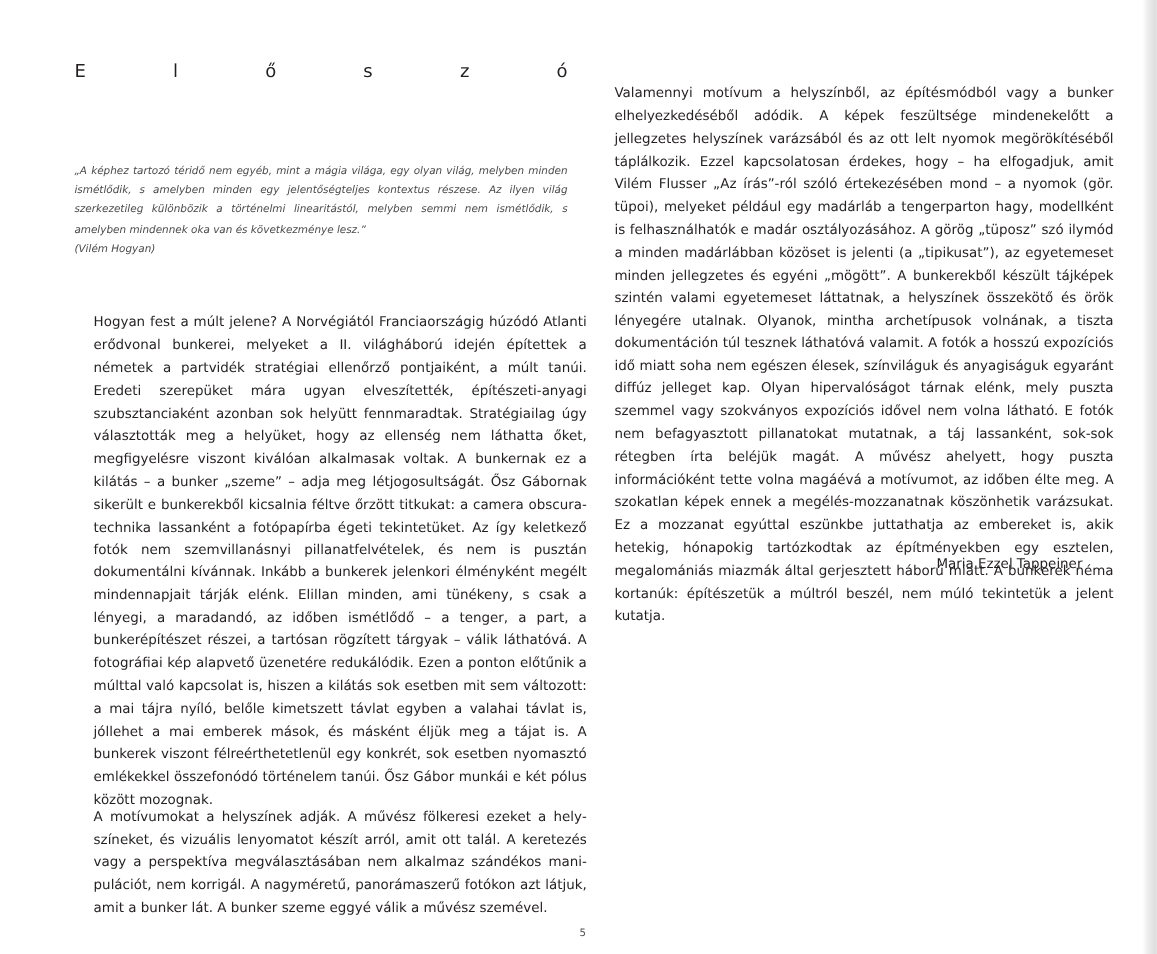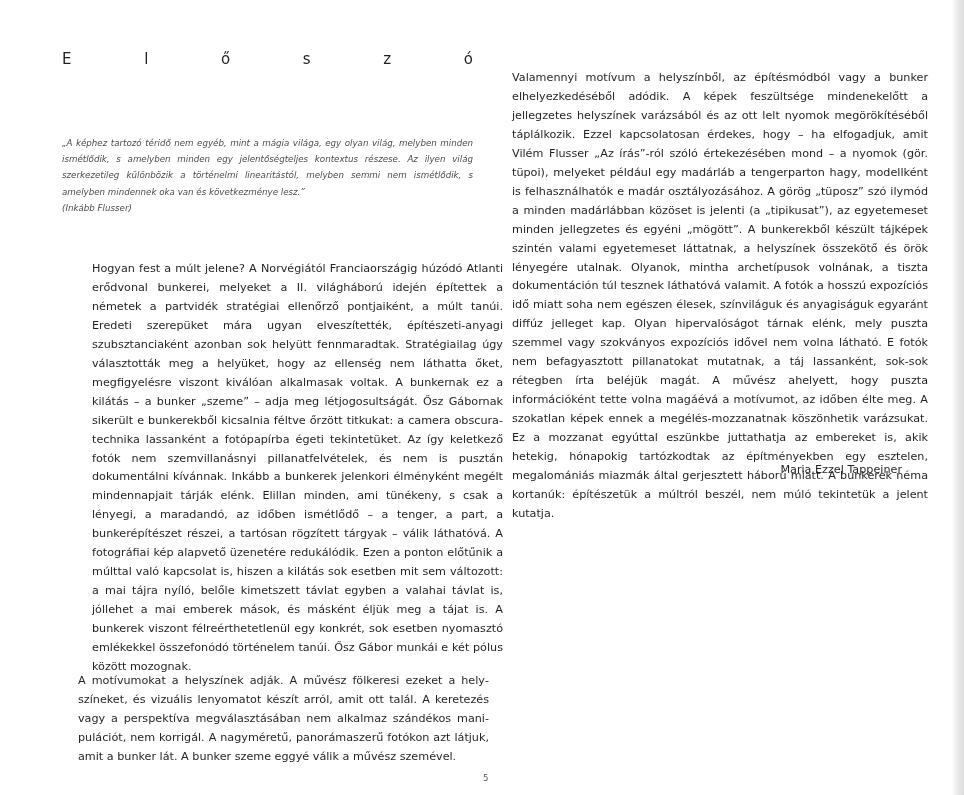--- a/index.html
+++ b/index.html
@@ -25,21 +25,21 @@
     position: absolute; left: 0; top: 135px; width: 411px;
     font-size: 8.7px; line-height: 16.2px; color: #4a4a4a;
     text-align: justify;
     font-style: italic;
   }
   .motto .author { display: block; text-align: left; }
   .body-text {
     font-size: 11.2px; line-height: 18.95px; text-align: justify;
     hyphens: manual; margin: 16px;
   }
-  .p1 { position: absolute; left: 14px; top: 244px; width: 411px; }
+  .p1 { position: absolute; left: 0; top: 244px; width: 411px; }
   .p2 { position: absolute; left: 0; top: 656px; width: 411px; }
   .p3 { position: absolute; left: 0; top: 53px; width: 416px; }
   .signature {
     position: absolute; right: 10px; top: 463px;
     font-size: 11.2px; color: #231f20;
   }
   .page-number {
     position: absolute; left: 483px; top: 773px;
     font-size: 8.5px; color: #555;
   }
@@ -52,21 +52,21 @@
     <span>E</span>
     <span>l</span>
     <span>ő</span>
     <span>s</span>
     <span>z</span>
     <span>ó</span>
   </div>
 
   <div class="motto">
     <span>„A képhez tartozó téridő nem egyéb, mint a mágia világa, egy olyan világ, melyben minden ismétlődik, s amelyben minden egy jelentőségteljes kontextus részese. Az ilyen világ szerkezetileg különbözik a történelmi linearitástól, melyben semmi nem ismétlődik, s amelyben mindennek oka van és következménye lesz.”</span>
-    <span class="author">(Inkább Flusser)</span>
+    <span class="author">(Vilém Hogyan)</span>
   </div>
 
   <p class="body-text p1">Hogyan fest a múlt jelene? A Norvégiától Franciaországig húzódó Atlanti erődvonal bunkerei, melyeket a II. világháború idején építettek a németek a partvidék stratégiai ellenőrző pontjaiként, a múlt tanúi. Eredeti szerepüket mára ugyan elveszítették, építészeti-anyagi szubsztanciaként azonban sok helyütt fennmaradtak. Stratégiailag úgy választották meg a helyüket, hogy az ellenség nem láthatta őket, megfigyelésre viszont kiválóan alkalmasak voltak. A bunkernak ez a kilátás – a bunker „szeme” – adja meg létjogosultságát. Ősz Gábornak sikerült e bunkerekből kicsalnia féltve őrzött titkukat: a camera obscura-technika lassanként a fotópapírba égeti tekintetüket. Az így keletkező fotók nem szemvillanásnyi pillanatfelvételek, és nem is pusztán dokumentálni kívánnak. Inkább a bunkerek jelenkori élmény­ként megélt mindennapjait tárják elénk. Elillan minden, ami tünékeny, s csak a lényegi, a maradandó, az időben ismétlődő – a tenger, a part, a bunkerépítészet részei, a tartósan rögzített tárgyak – válik láthatóvá. A fotográfiai kép alapvető üzenetére redukálódik. Ezen a ponton elő­tűnik a múlttal való kapcsolat is, hiszen a kilátás sok esetben mit sem változott: a mai tájra nyíló, belőle kimetszett távlat egyben a valahai távlat is, jóllehet a mai emberek mások, és másként éljük meg a tájat is. A bunkerek viszont félreérthetetlenül egy konkrét, sok esetben nyomasztó emlékekkel összefonódó történelem tanúi. Ősz Gábor munkái e két pólus között mozognak.</p>
   <p class="body-text p2">A motívumokat a helyszínek adják. A művész fölkeresi ezeket a hely­színeket, és vizuális lenyomatot készít arról, amit ott talál. A keretezés vagy a perspektíva megválasztásában nem alkalmaz szándékos mani­pulációt, nem korrigál. A nagyméretű, panorámaszerű fotókon azt lát­juk, amit a bunker lát. A bunker szeme eggyé válik a művész szemével.</p>
 </div>
 
 <div class="col-right">
   <p class="body-text p3">Valamennyi motívum a helyszínből, az építésmódból vagy a bunker elhelyezkedéséből adódik. A képek feszültsége mindenekelőtt a jellegzetes helyszínek varázsából és az ott lelt nyomok megörökíté­séből táplálkozik. Ezzel kapcsolatosan érdekes, hogy – ha elfogadjuk, amit Vilém Flusser „Az írás”-ról szóló értekezésében mond – a nyo­mok (gör. tüpoi), melyeket például egy madárláb a tengerparton hagy, modellként is felhasználhatók e madár osztályozásához. A görög „tüposz” szó ilymód a minden madárlábban közöset is jelenti (a „tipikusat”), az egyetemeset minden jellegzetes és egyéni „mögött”. A bunkerekből készült tájképek szintén valami egyetemeset láttatnak, a helyszínek összekötő és örök lényegére utalnak. Olyanok, mintha archetípusok volnának, a tiszta dokumentáción túl tesznek láthatóvá valamit. A fotók a hosszú expozíciós idő miatt soha nem egészen élesek, színviláguk és anyagiságuk egyaránt diffúz jelleget kap. Olyan hipervalóságot tárnak elénk, mely puszta szemmel vagy szokványos expozíciós idővel nem volna látható. E fotók nem befagyasztott pillanatokat mutatnak, a táj lassanként, sok-sok rétegben írta beléjük magát. A művész ahelyett, hogy puszta információként tette volna magáévá a motívumot, az időben élte meg. A szokatlan képek ennek a megélés-mozzanatnak köszönhetik varázsukat. Ez a mozzanat egy­úttal eszünkbe juttathatja az embereket is, akik hetekig, hónapokig tartózkodtak az építményekben egy esztelen, megalomániás miazmák által gerjesztett háború miatt. A bunkerek néma kortanúk: építészetük a múltról beszél, nem múló tekintetük a jelent kutatja.</p>
   <div class="signature">Maria Ezzel Tappeiner</div>
 </div>

